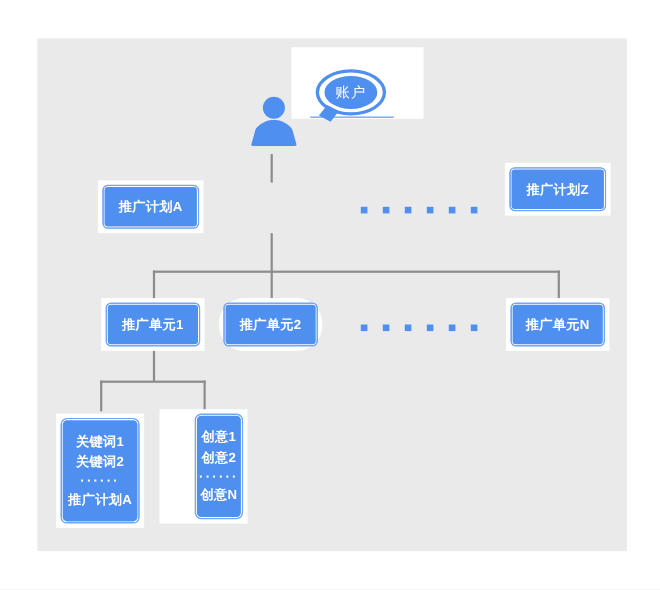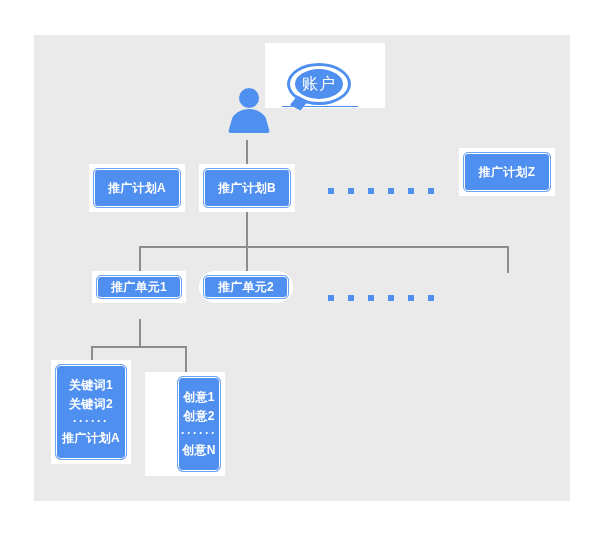--- a/index.html
+++ b/index.html
@@ -54,21 +54,21 @@
     flex-direction: column;
     align-items: center;
     justify-content: center;
     color: #ffffff;
     font-weight: bold;
     font-size: 12px;
     letter-spacing: .3px;
     line-height: 1.55;
   }
   .node.plan  { width: 96px; height: 48px; }
-  .node.unit  { width: 94px; height: 32px; }
+  .node.unit  { width: 94px; height: 48px; }
   .node.stack { width: 80px; height: 104px; }
   .node.stack .chip { border-radius: 6px; }
 
   .stack-line { display: block; }
   .stack-dots {
     display: block;
     font-size: 12px;
     letter-spacing: 2px;
     line-height: 1.3;
   }
@@ -123,21 +123,21 @@
   .bubble .fill {
     position: absolute;
     left: 8px; top: 6px;
     width: 48px; height: 30px;
     background: #4f8ff0;
     border-radius: 50%;
     display: flex;
     align-items: center;
     justify-content: center;
     color: #ffffff;
-    font-size: 16px;
+    font-size: 13px;
     font-weight: normal;
     letter-spacing: 1px;
   }
   .acct-underline {
     position: absolute;
     left: 282px;
     top: 106px;
     width: 76px;
     height: 1px;
     background: #4f8ff0;
@@ -180,23 +180,20 @@
     <span class="head"></span>
     <span class="body"></span>
   </div>
 
   <div class="line vline" style="left:246px; top:140px; height:26px;"></div>
 
   <div class="node plan" style="left:89px; top:164px;">
     <div class="chip">推广计划A</div>
   </div>
 
-  <div class="node plan" style="left:199px; top:164px;">
-    <div class="chip">推广计划B</div>
-  </div>
 
   <div class="dots" style="left:328px; top:188px;">
     <i></i>
     <i></i>
     <i></i>
     <i></i>
     <i></i>
     <i></i>
   </div>
 
@@ -220,27 +217,30 @@
 
   <div class="dots" style="left:328px; top:295px;">
     <i></i>
     <i></i>
     <i></i>
     <i></i>
     <i></i>
     <i></i>
   </div>
 
+  <div class="node unit" style="left:460px; top:271px;">
+    <div class="chip">推广单元N</div>
+  </div>
 
   <div class="line vline" style="left:139px; top:319px; height:28px;"></div>
   <div class="line hline" style="left:91px; top:346px; width:96px;"></div>
   <div class="line vline" style="left:91px; top:346px; height:28px;"></div>
   <div class="line vline" style="left:185px; top:346px; height:28px;"></div>
 
-  <div class="node stack" style="left:51px; top:360px;">
+  <div class="node stack" style="left:51px; top:376px;">
     <div class="chip">
       <span class="stack-line">关键词1</span>
       <span class="stack-line">关键词2</span>
       <span class="stack-dots">······</span>
       <span class="stack-line">推广计划A</span>
     </div>
   </div>
 
   <div class="node stack" style="left:145px; top:372px;padding-left:32px;">
     <div class="chip">

